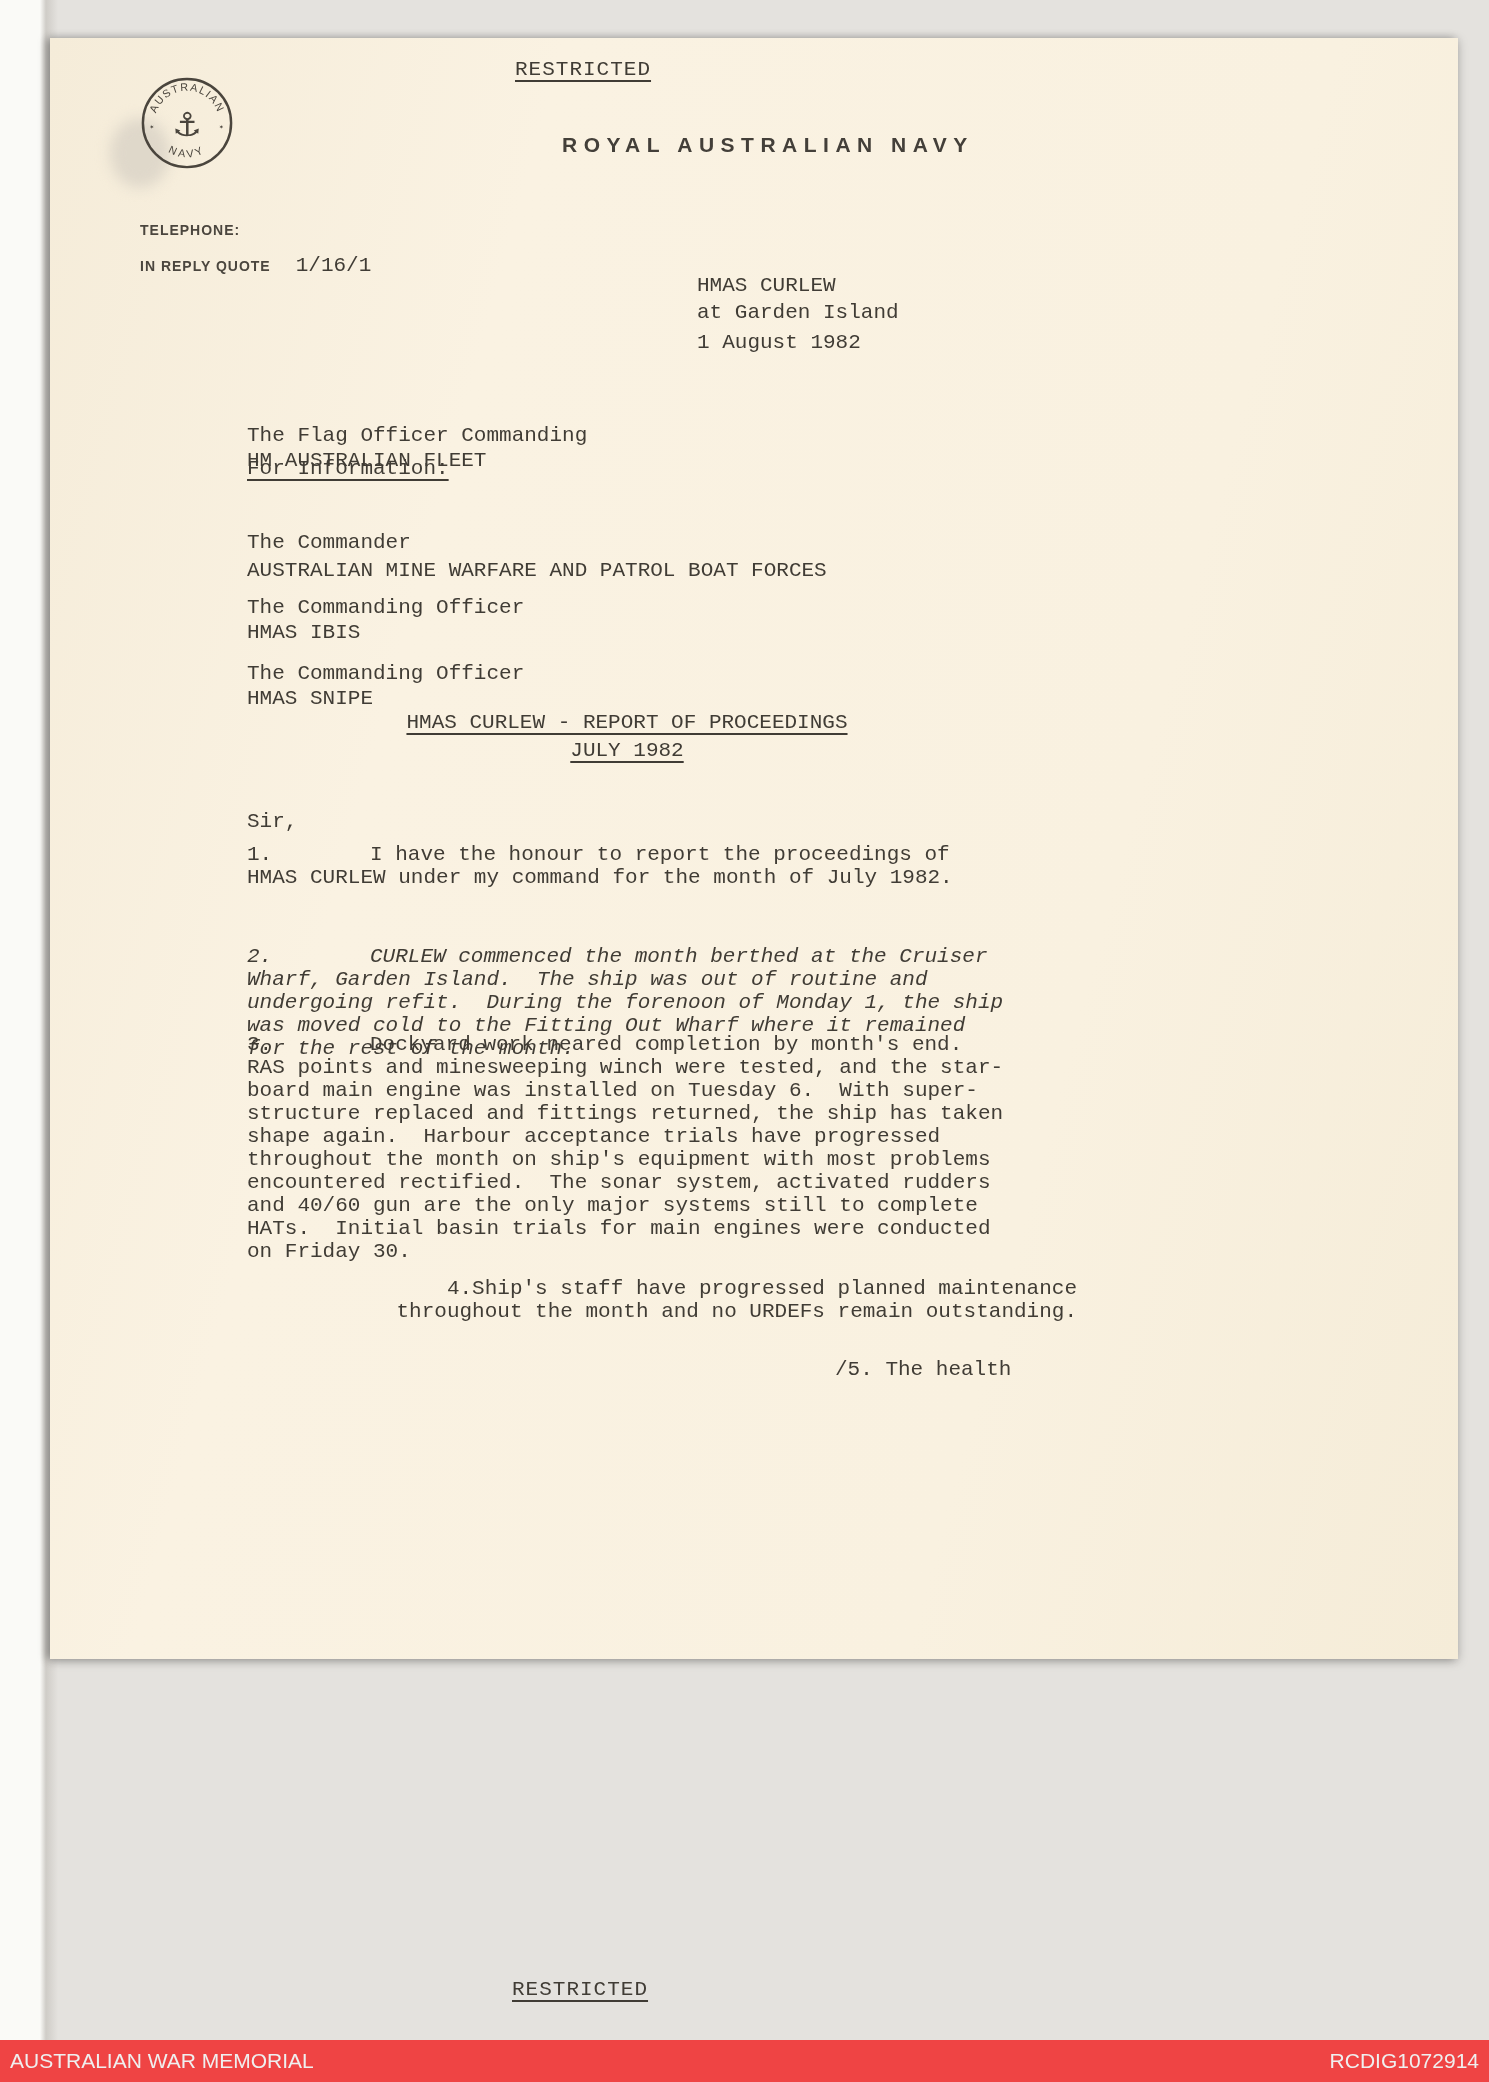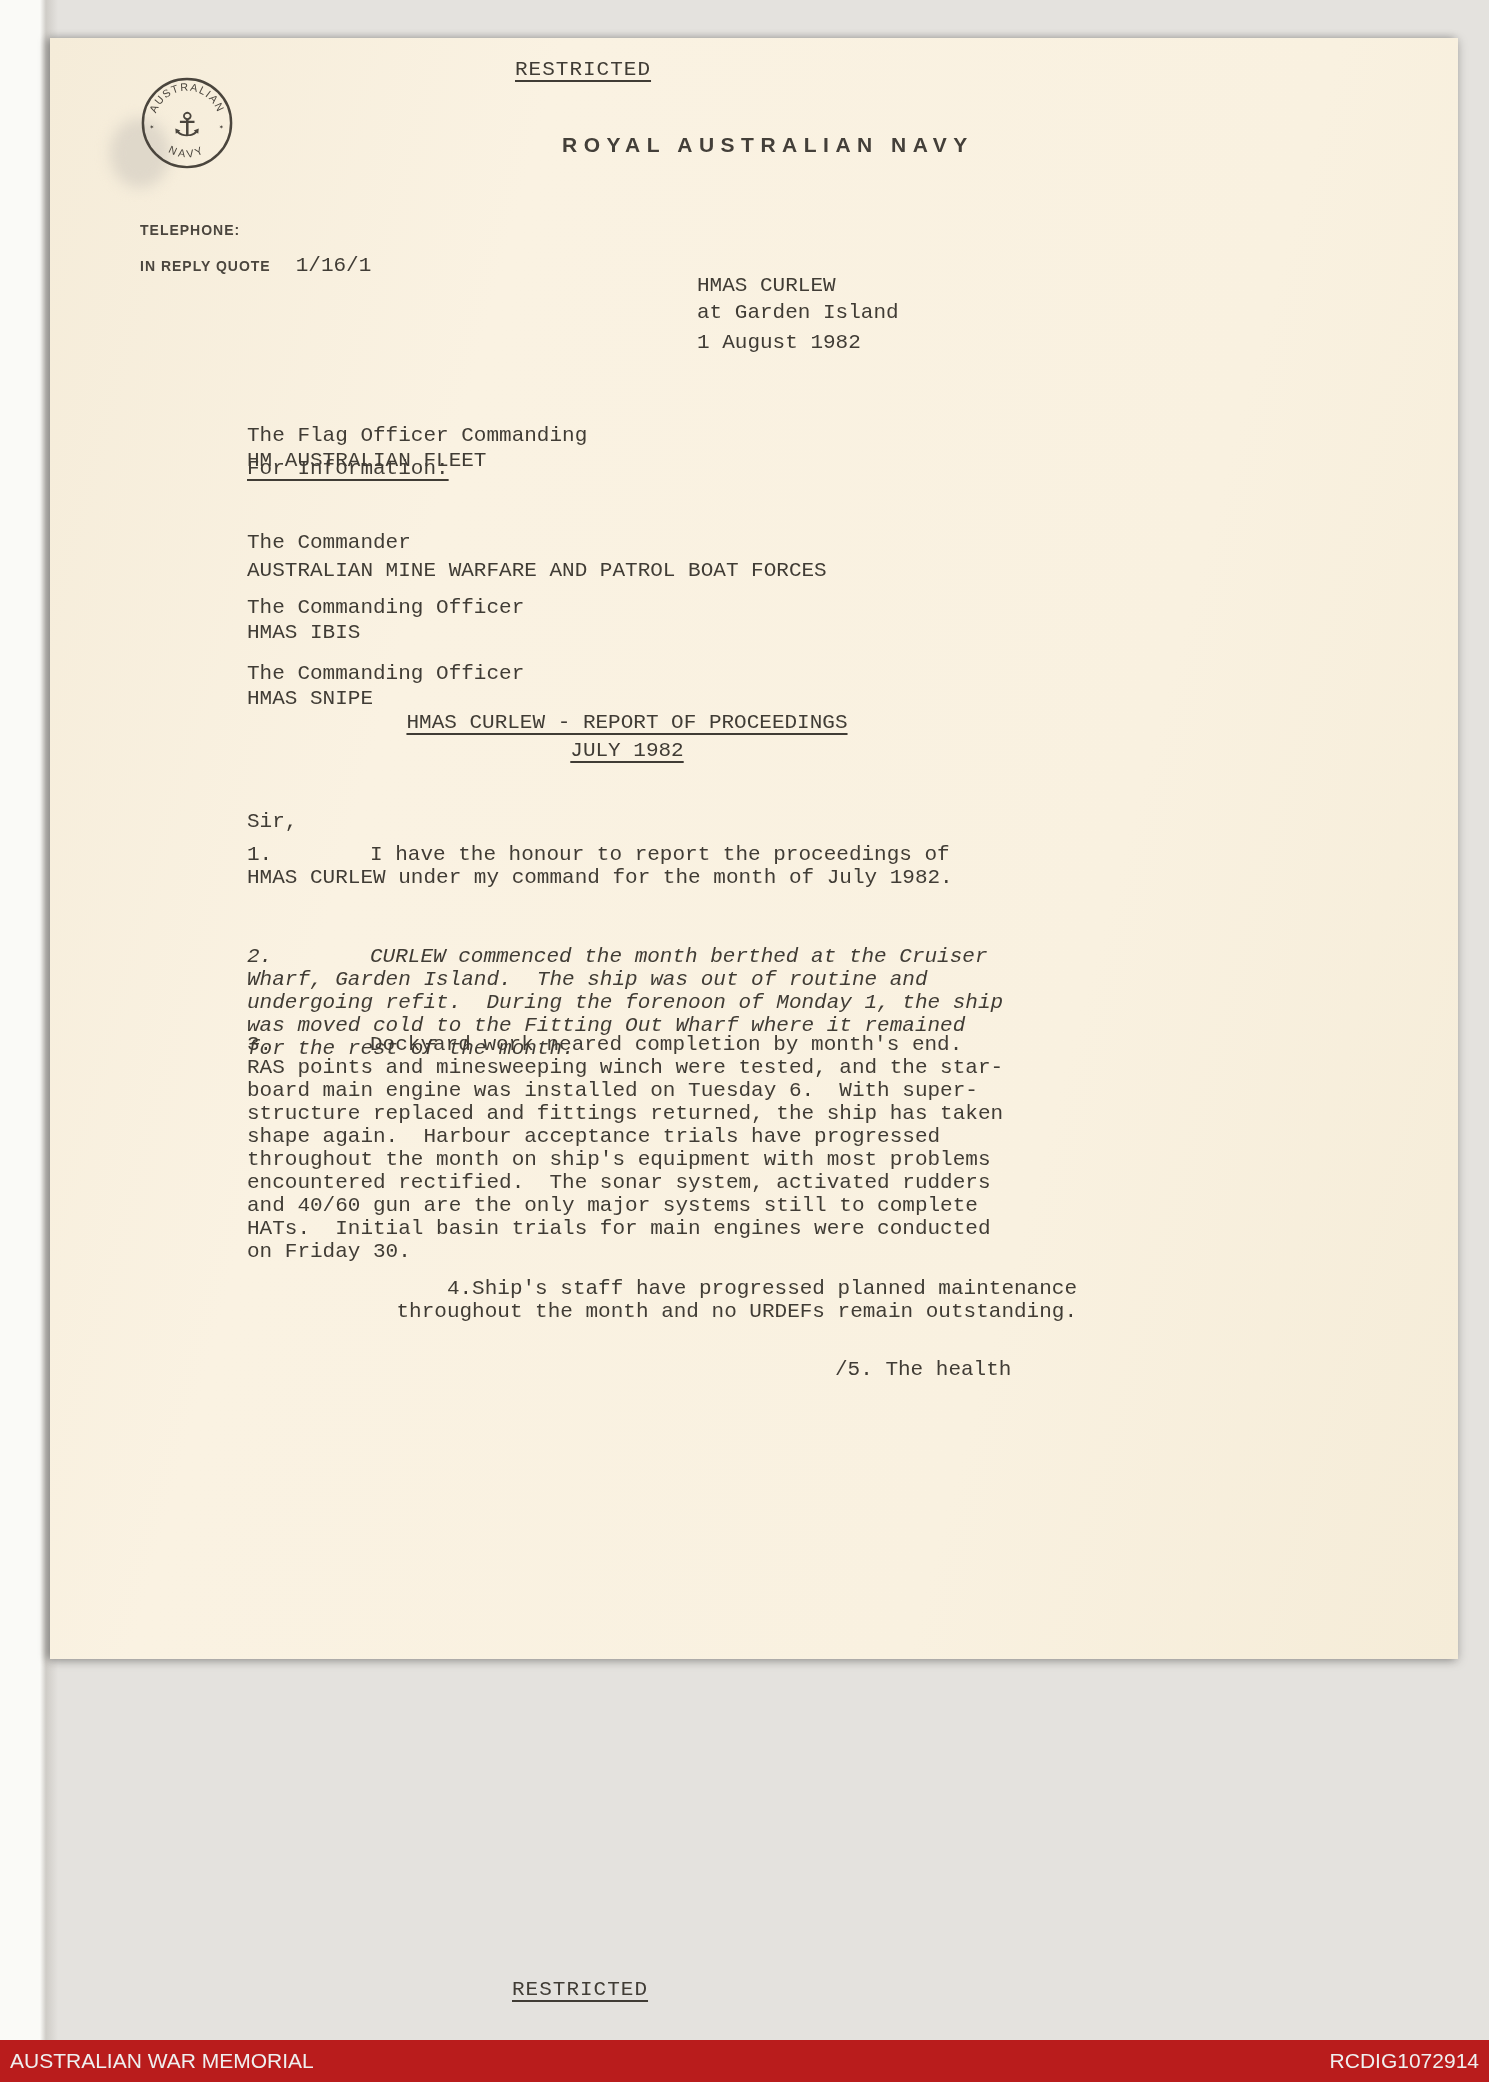--- a/index.html
+++ b/index.html
@@ -60,21 +60,21 @@
   .para-text { white-space:pre; }
   .para-1 { top:805px; }
   .para-2 { top:907px;font-style:italic; }
   .para-3 { top:995px; }
   .para-4 { top:1239px;text-align:right; }
 
   .continuation { left:785px; top:1320px; }
 
   .footer {
     position:absolute; left:0; bottom:0; width:1489px; height:42px;
-    background:#b91c1c; color:#efefef;
+    background:#ef4444; color:#efefef;
     display:flex; justify-content:space-between; align-items:center;
     padding:0 10px;
     font-family:"Liberation Sans",sans-serif; font-size:21px;
   }
 </style>
 </head>
 <body>
 
 <div class="paper">
 

